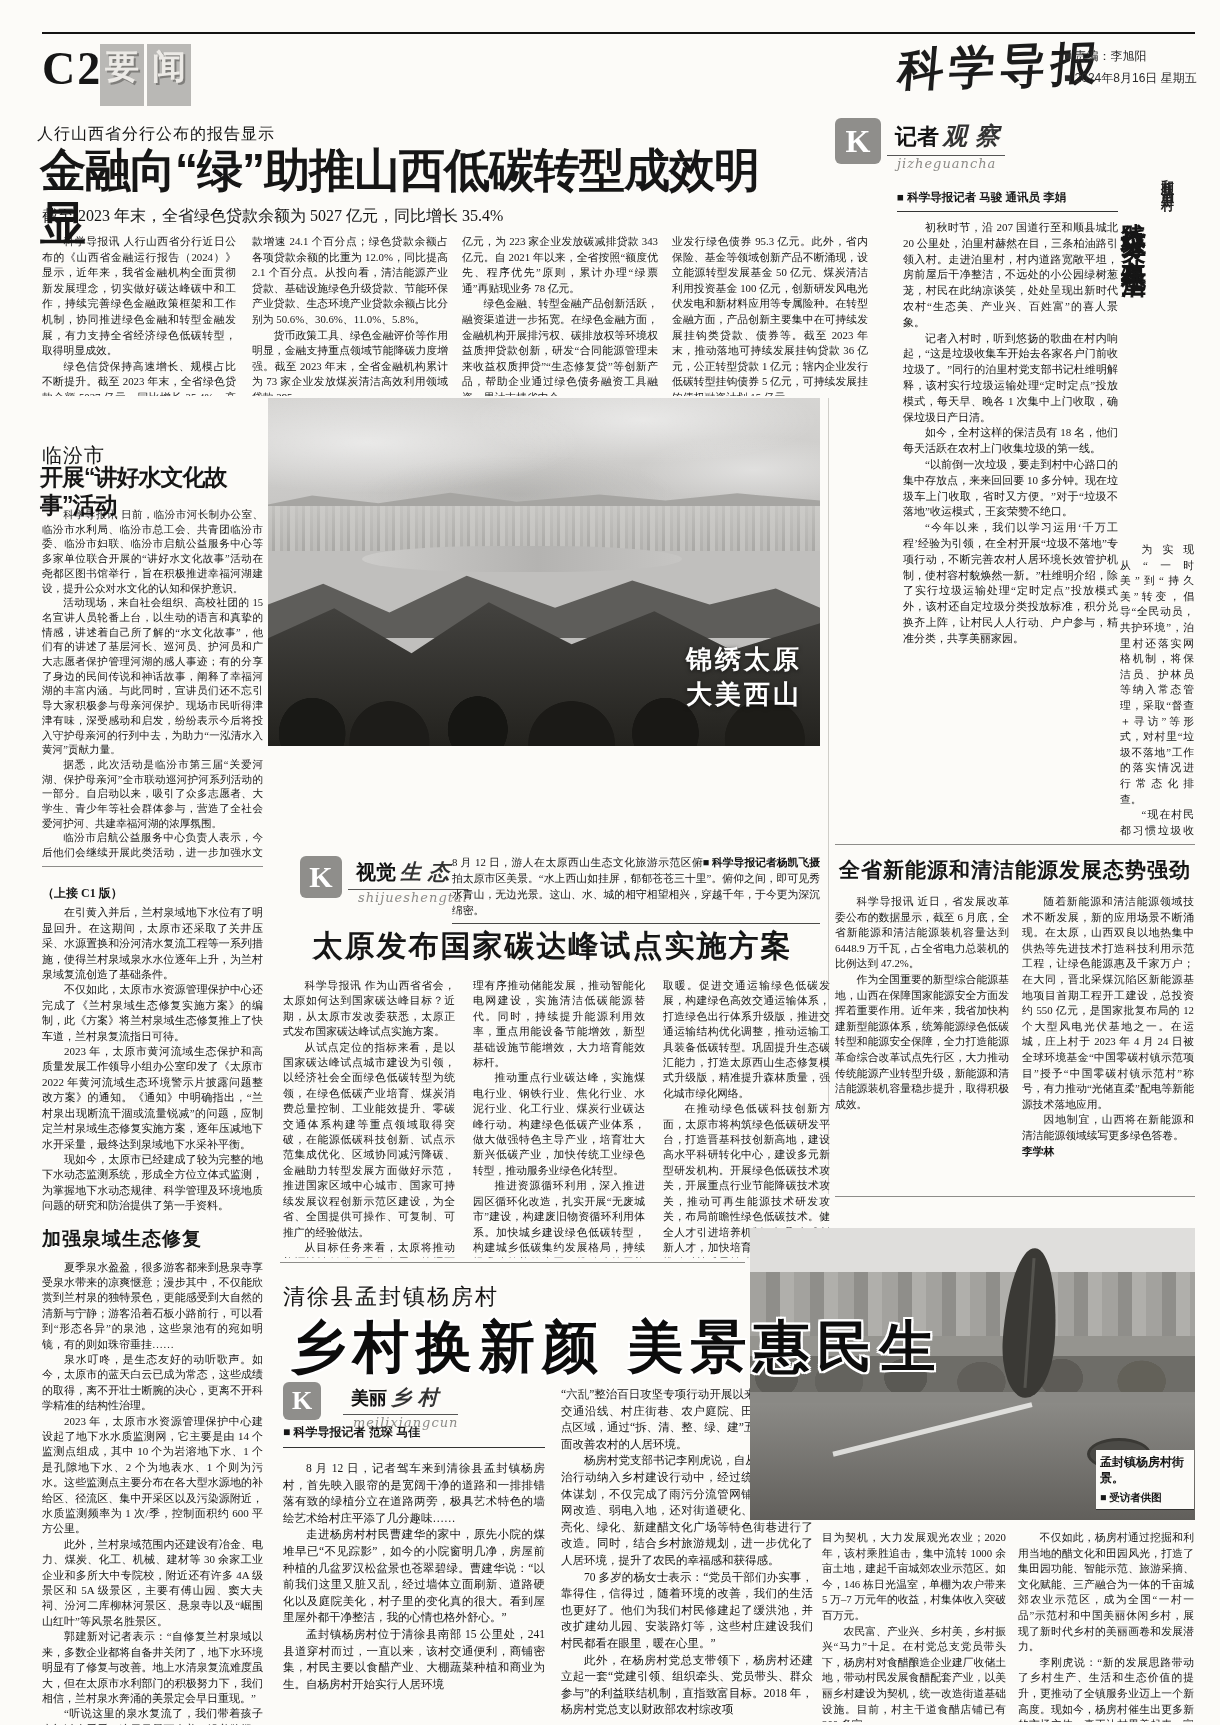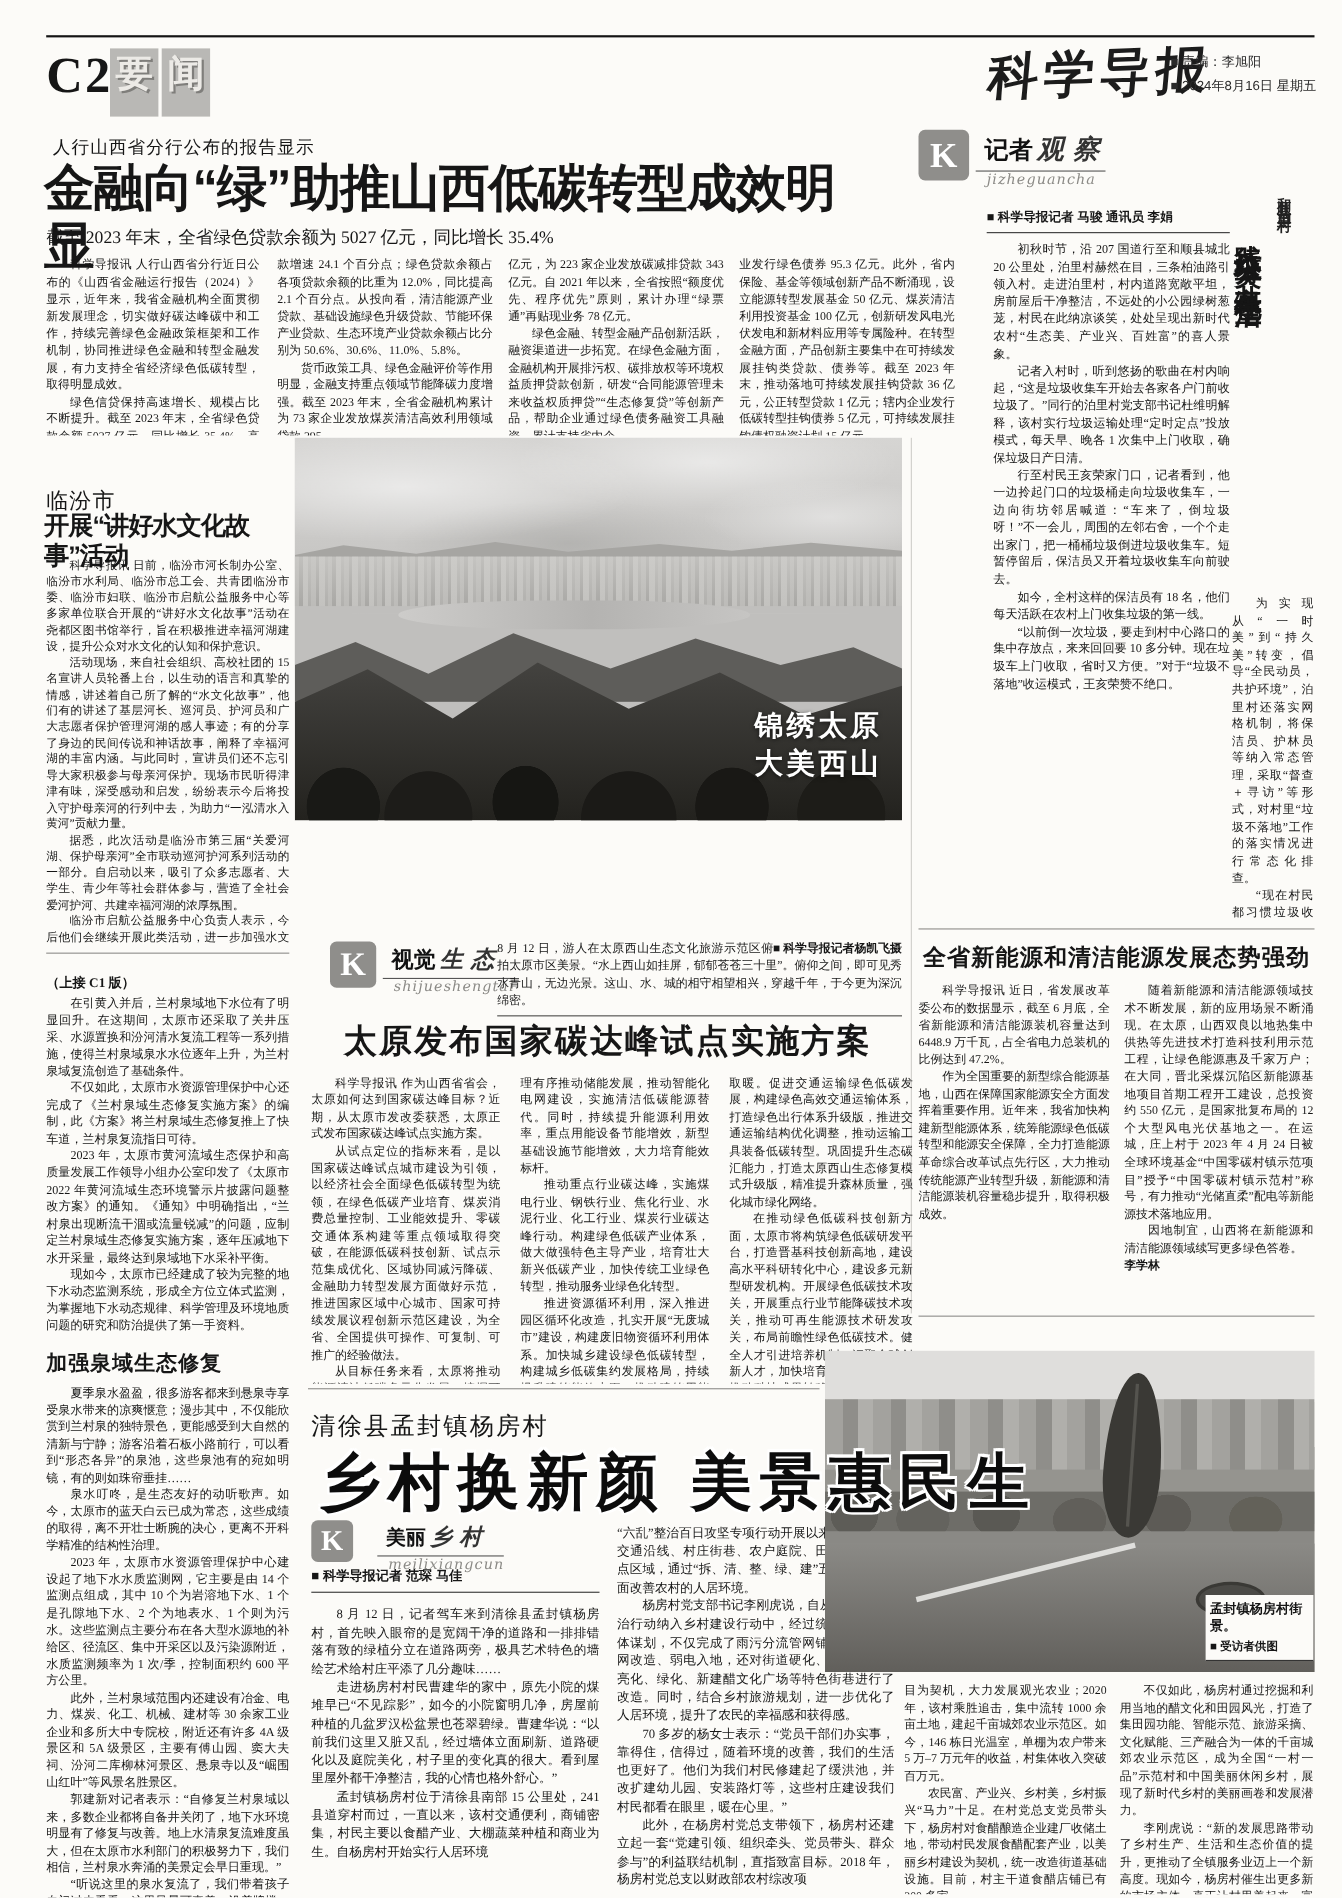--- a/index.html
+++ b/index.html
@@ -17,21 +17,21 @@
   transform:rotate(-2deg) skewX(-7deg);color:#1c1c1c}
 .pub-info{left:1064px;top:46px;font:12px/1.8 "Liberation Sans",sans-serif;color:#2a2a2a}
 
 .col{position:absolute;overflow:hidden;text-align:justify;font-size:10.8px;line-height:15.6px}
 .col p{text-indent:2em}
 .col.cont .plist p:first-child{text-indent:0}
 .byline{text-align:left;text-indent:0 !important;font-weight:700;padding-right:4px}
 .rule-h{position:absolute;height:1px;background:#8d8c89}
 .rule-v{position:absolute;width:1px;background:#cfcec9}
 
-.m-kicker{left:48px;top:124px;font:16px "Liberation Sans",sans-serif;letter-spacing:1px}
+.m-kicker{left:37px;top:124px;font:16px "Liberation Sans",sans-serif;letter-spacing:1px}
 .m-headline{left:40px;top:144px;width:745px;font:900 46px/1.15 "Liberation Sans",sans-serif;letter-spacing:-1px}
 .m-subhead{left:42px;top:206px;font:16px "Liberation Serif",serif}
 
 .kbadge{position:absolute;display:flex;align-items:flex-start}
 .kbox{background:#8f8e8b;color:#fff;border-radius:6px;text-align:center;
   font-family:"Liberation Serif",serif;font-weight:700}
 .kwords{border-bottom:1px solid #555;padding:2px 6px 3px 8px;white-space:nowrap}
 .kw1{font-family:"Liberation Sans",sans-serif;font-weight:800;color:#111}
 .kw2{font-family:"DejaVu Serif",serif;font-style:italic;font-weight:700;color:#333}
 .kpy{font:italic 13px "DejaVu Serif",serif;color:#8b8a86;padding-left:10px;letter-spacing:1px}
@@ -175,23 +175,23 @@
 </div>
 <div class="abs ob-byline">■ 科学导报记者 马骏 通讯员 李娟</div>
 <div class="abs v-kick">和顺县泊里村</div>
 <div class="abs v-head">
   <span>践行垃圾分类</span><span class="seg2">共享绿色生活</span>
 </div>
 <div class="col" style="left:903px;top:220px;width:215px;height:614px;font-size:11px;line-height:15.8px">
   <div class="plist">
       <p>初秋时节，沿 207 国道行至和顺县城北 20 公里处，泊里村赫然在目，三条柏油路引领入村。走进泊里村，村内道路宽敞平坦，房前屋后干净整洁，不远处的小公园绿树葱茏，村民在此纳凉谈笑，处处呈现出新时代农村“生态美、产业兴、百姓富”的喜人景象。</p>
       <p>记者入村时，听到悠扬的歌曲在村内响起，“这是垃圾收集车开始去各家各户门前收垃圾了。”同行的泊里村党支部书记杜维明解释，该村实行垃圾运输处理“定时定点”投放模式，每天早、晚各 1 次集中上门收取，确保垃圾日产日清。</p>
-      <p>行至村民王亥荣家门口，记者看到，他一边拎起门口的垃圾桶走向垃圾收集车，一边向街坊邻居喊道：“车来了，倒垃圾呀！”不一会儿，周围的左邻右舍，一个个走出家门，把一桶桶垃圾倒进垃圾收集车。短暂停留后，保洁员又开着垃圾收集车向前驶去。</p>
       <p>如今，全村这样的保洁员有 18 名，他们每天活跃在农村上门收集垃圾的第一线。</p>
       <p>“以前倒一次垃圾，要走到村中心路口的集中存放点，来来回回要 10 多分钟。现在垃圾车上门收取，省时又方便。”对于“垃圾不落地”收运模式，王亥荣赞不绝口。</p>
+      <p>“今年以来，我们以学习运用‘千万工程’经验为引领，在全村开展“垃圾不落地”专项行动，不断完善农村人居环境长效管护机制，使村容村貌焕然一新。”杜维明介绍，除了实行垃圾运输处理“定时定点”投放模式外，该村还自定垃圾分类投放标准，积分兑换齐上阵，让村民人人行动、户户参与，精准分类，共享美丽家园。</p>
     </div>
 </div>
 <div class="col" style="left:1120px;top:542px;width:74px;height:294px">
   <div class="plist">
       <p>为实现从“一时美”到“持久美”转变，倡导“全民动员，共护环境”，泊里村还落实网格机制，将保洁员、护林员等纳入常态管理，采取“督查＋寻访”等形式，对村里“垃圾不落地”工作的落实情况进行常态化排查。</p>
       <p>“现在村民都习惯垃圾收集车上门回收垃圾了，基本上都学会了垃圾分类，凡乱堆乱倒、随意投放垃圾的现象基本消失了。”杜维明介绍，依照“户分类—村收集—镇中转—县处理”的垃圾分类模式，泊里村目前每日收集可回收垃圾 0.3 吨，每月收集可回收物约 4 吨，日均产生其他垃圾 0.12 吨，较以往减少 49.4%。</p>
     </div>
 </div>
 <div class="rule-h" style="left:835px;top:844px;width:360px"></div>
 

